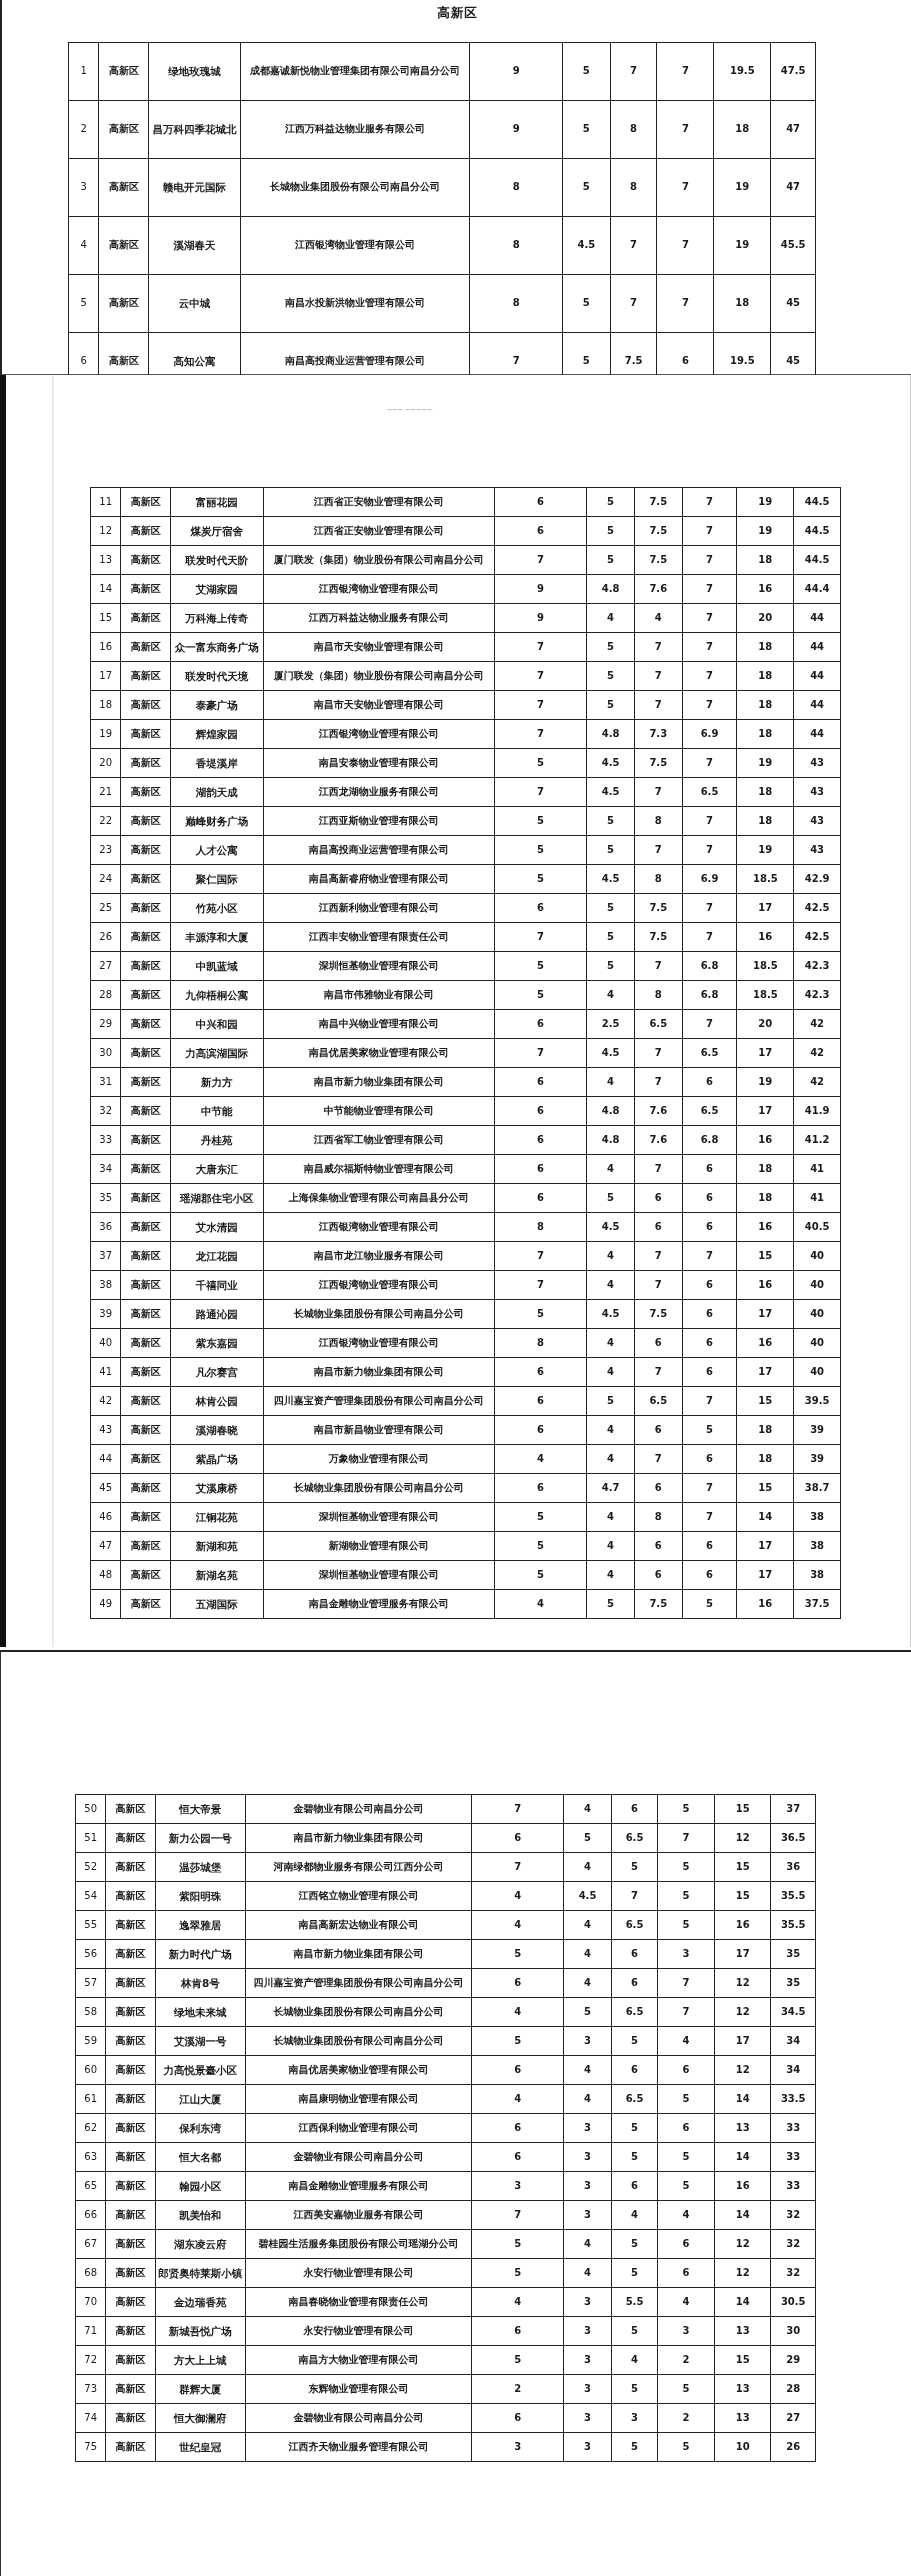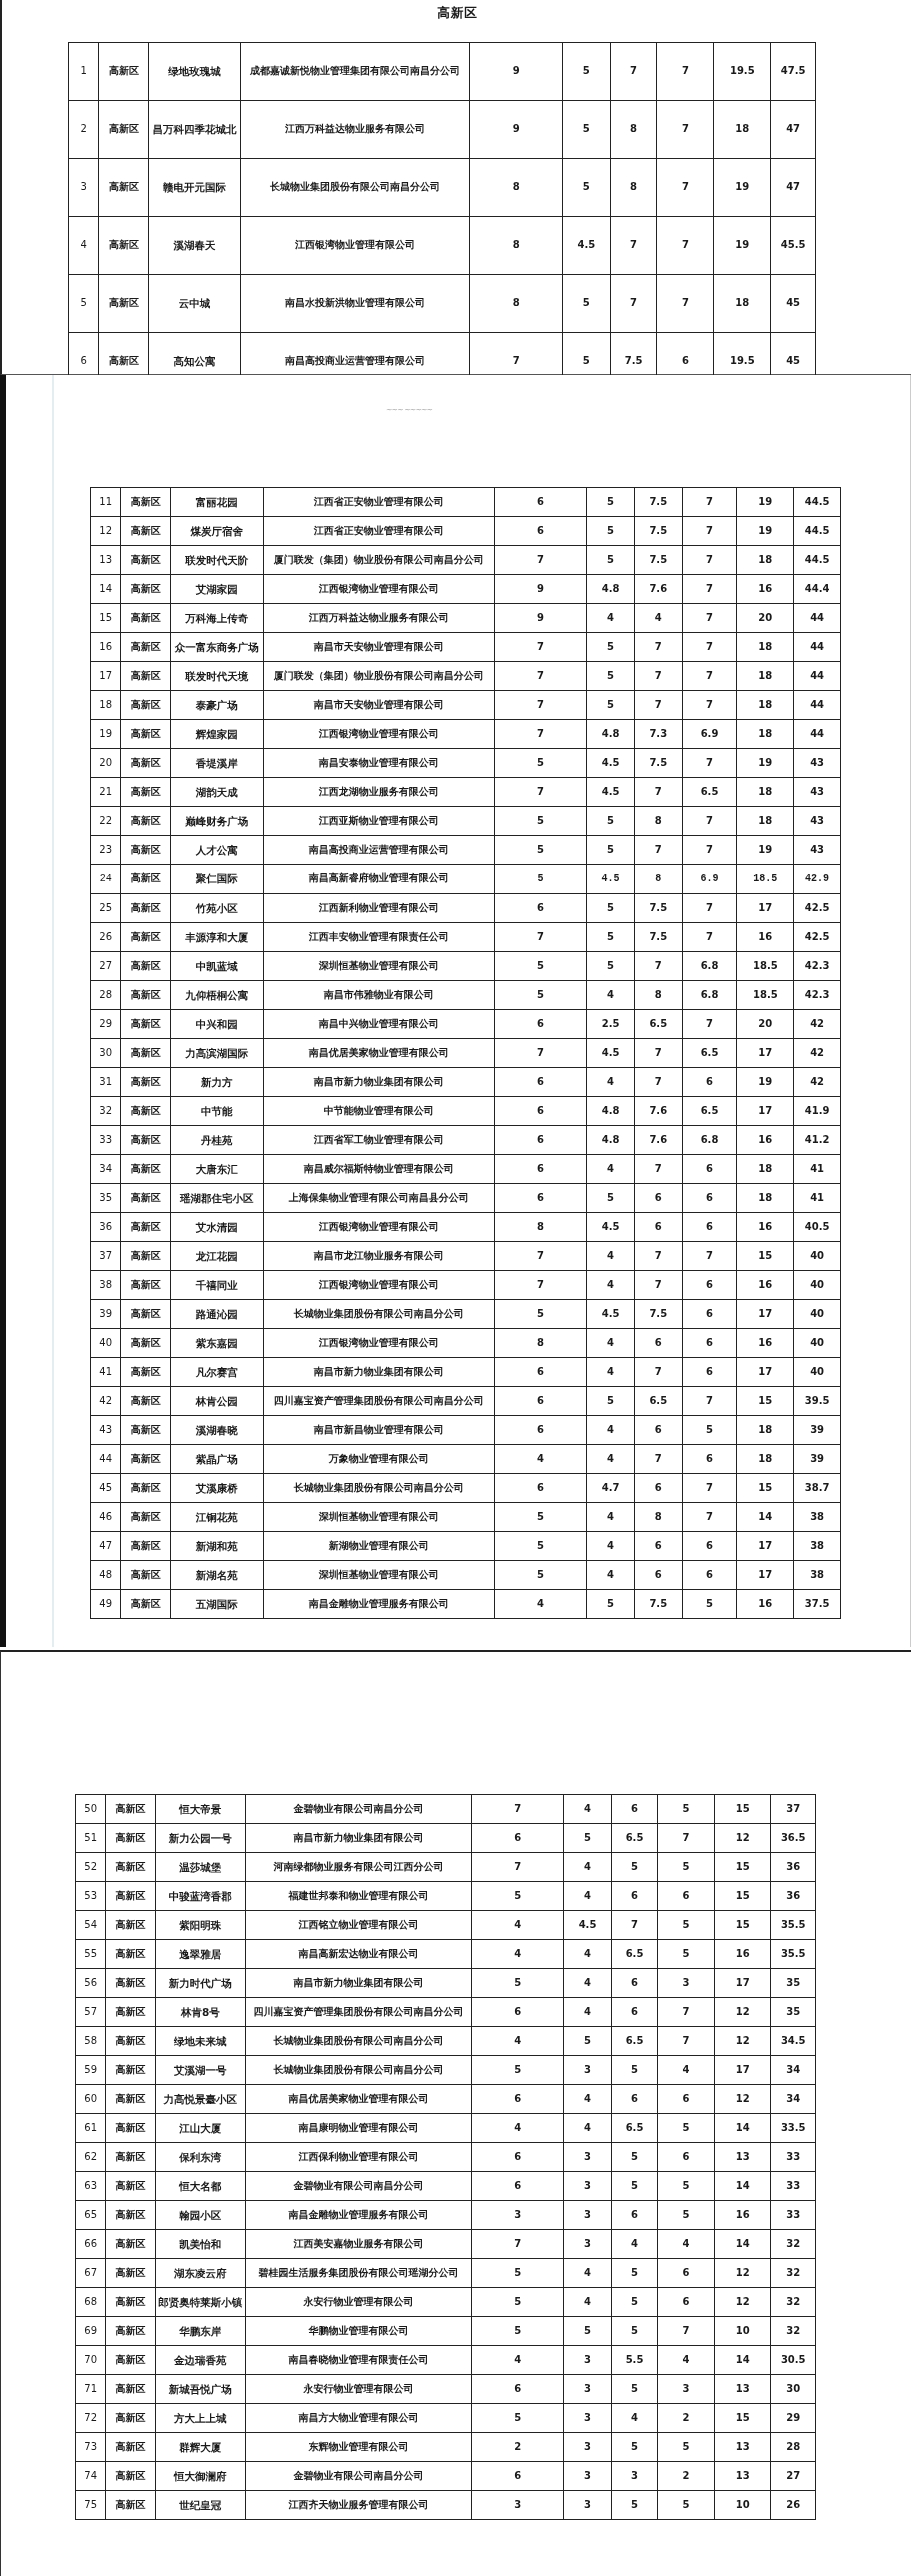--- a/index.html
+++ b/index.html
@@ -326,21 +326,21 @@
           <td>高新区</td>
           <td class="nm">人才公寓</td>
           <td class="co">南昌高投商业运营管理有限公司</td>
           <td>5</td>
           <td>5</td>
           <td>7</td>
           <td>7</td>
           <td>19</td>
           <td>43</td>
         </tr>
-        <tr style="height: 29px; font-family: Liberation Mono, monospace;">
+        <tr style="height: 29px;">
           <td class="no">24</td>
           <td>高新区</td>
           <td class="nm">聚仁国际</td>
           <td class="co">南昌高新睿府物业管理有限公司</td>
           <td>5</td>
           <td>4.5</td>
           <td>8</td>
           <td>6.9</td>
           <td>18.5</td>
           <td>42.9</td>
@@ -694,32 +694,20 @@
           <td class="nm">温莎城堡</td>
           <td class="co">河南绿都物业服务有限公司江西分公司</td>
           <td>7</td>
           <td>4</td>
           <td>5</td>
           <td>5</td>
           <td>15</td>
           <td>36</td>
         </tr>
         <tr style="height: 29px;">
-          <td class="no">53</td>
-          <td>高新区</td>
-          <td class="nm">中骏蓝湾香郡</td>
-          <td class="co">福建世邦泰和物业管理有限公司</td>
-          <td>5</td>
-          <td>4</td>
-          <td>6</td>
-          <td>6</td>
-          <td>15</td>
-          <td>36</td>
-        </tr>
-        <tr style="height: 29px;">
           <td class="no">54</td>
           <td>高新区</td>
           <td class="nm">紫阳明珠</td>
           <td class="co">江西铭立物业管理有限公司</td>
           <td>4</td>
           <td>4.5</td>
           <td>7</td>
           <td>5</td>
           <td>15</td>
           <td>35.5</td>
@@ -871,32 +859,20 @@
         <tr style="height: 29px;">
           <td class="no">68</td>
           <td>高新区</td>
           <td class="nm">郎贤奥特莱斯小镇</td>
           <td class="co">永安行物业管理有限公司</td>
           <td>5</td>
           <td>4</td>
           <td>5</td>
           <td>6</td>
           <td>12</td>
-          <td>32</td>
-        </tr>
-        <tr style="height: 29px;">
-          <td class="no">69</td>
-          <td>高新区</td>
-          <td class="nm">华鹏东岸</td>
-          <td class="co">华鹏物业管理有限公司</td>
-          <td>5</td>
-          <td>5</td>
-          <td>5</td>
-          <td>7</td>
-          <td>10</td>
           <td>32</td>
         </tr>
         <tr style="height: 29px;">
           <td class="no">70</td>
           <td>高新区</td>
           <td class="nm">金边瑞香苑</td>
           <td class="co">南昌春晓物业管理有限责任公司</td>
           <td>4</td>
           <td>3</td>
           <td>5.5</td>

